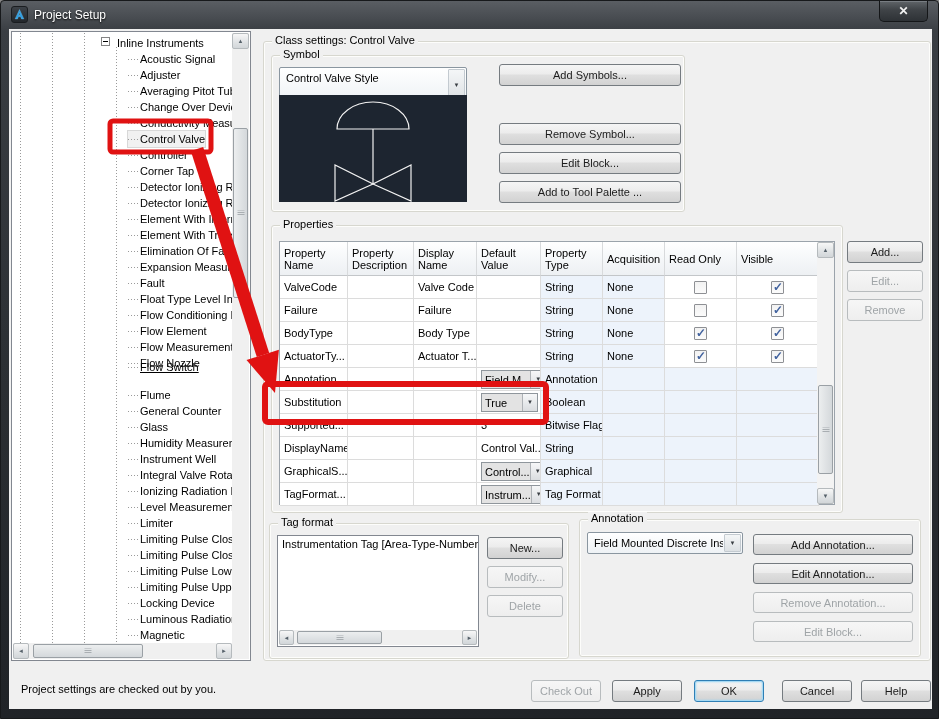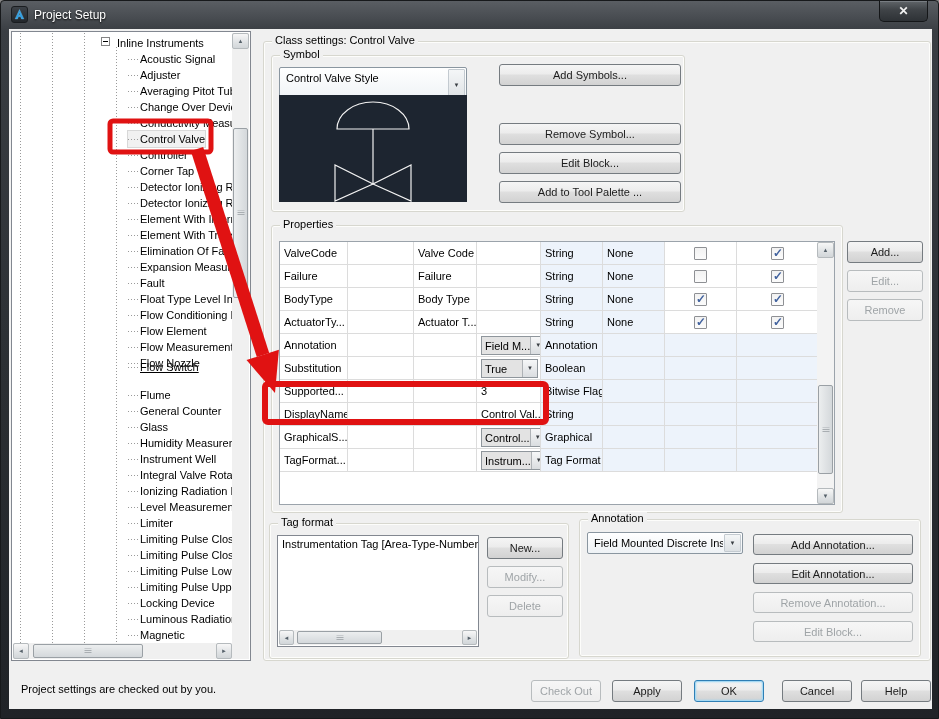--- a/index.html
+++ b/index.html
@@ -206,20 +206,30 @@
       <line x1="94" y1="34" x2="94" y2="89" stroke="#f2f2f2" stroke-width="1.2"></line>
       <path d="M56,70 L56,106 L94,89 Z" fill="none" stroke="#f2f2f2" stroke-width="1.2"></path>
       <path d="M132,70 L132,106 L94,89 Z" fill="none" stroke="#f2f2f2" stroke-width="1.2"></path>
     </svg>
   </div>
 
   <div class="group" style="left:270px; top:224px; width:572px; height:288px;">
     <span class="group-label">Properties</span>
   </div>
   <div class="ptable">
+    <div class="thead" id="ptableHead">
+        <div class="th" style="width: 68px;">Property Name</div>
+        <div class="th" style="width: 66px;">Property Description</div>
+        <div class="th" style="width: 63px;">Display Name</div>
+        <div class="th" style="width: 64px;">Default Value</div>
+        <div class="th" style="width: 62px;">Property Type</div>
+        <div class="th" style="width: 62px;">Acquisition</div>
+        <div class="th" style="width: 72px;">Read Only</div>
+        <div class="th" style="width: 82px;">Visible</div>
+      </div>
     <div id="ptableBody">
         <div class="tr">
           <div class="td" style="width: 68px;">ValveCode</div>
           <div class="td" style="width: 66px;"></div>
           <div class="td" style="width: 63px;">Valve Code</div>
           <div class="td" style="width: 64px;"></div>
           <div class="td pale" style="width: 62px;">String</div>
           <div class="td pale" style="width: 62px;">None</div>
           <div class="td center" style="width: 72px;">
             <div class="checkbox"></div>

